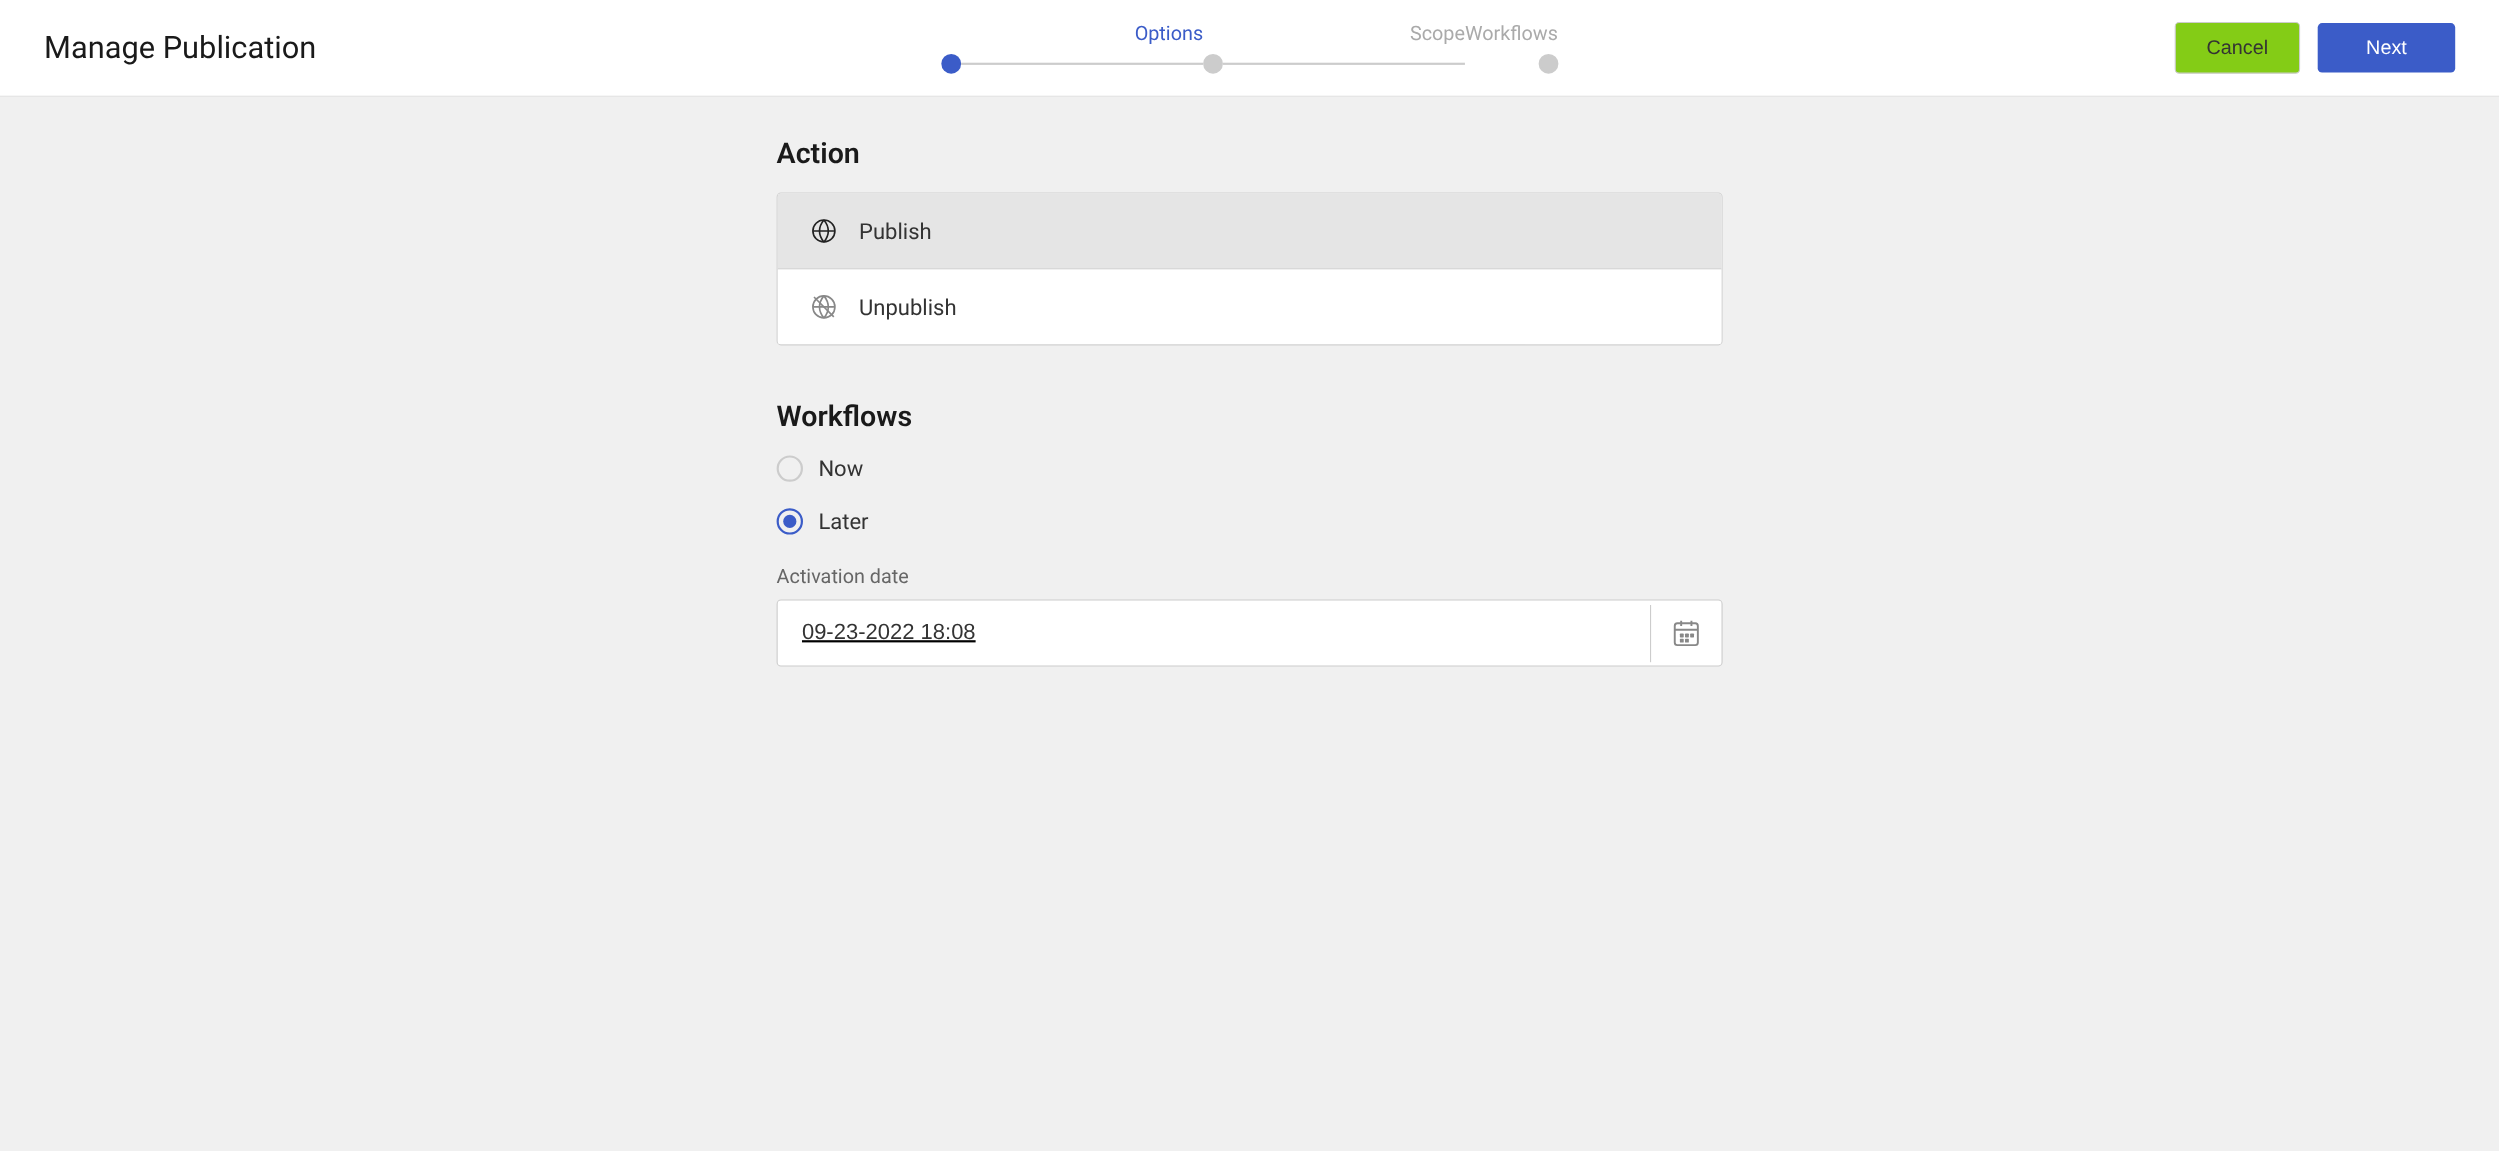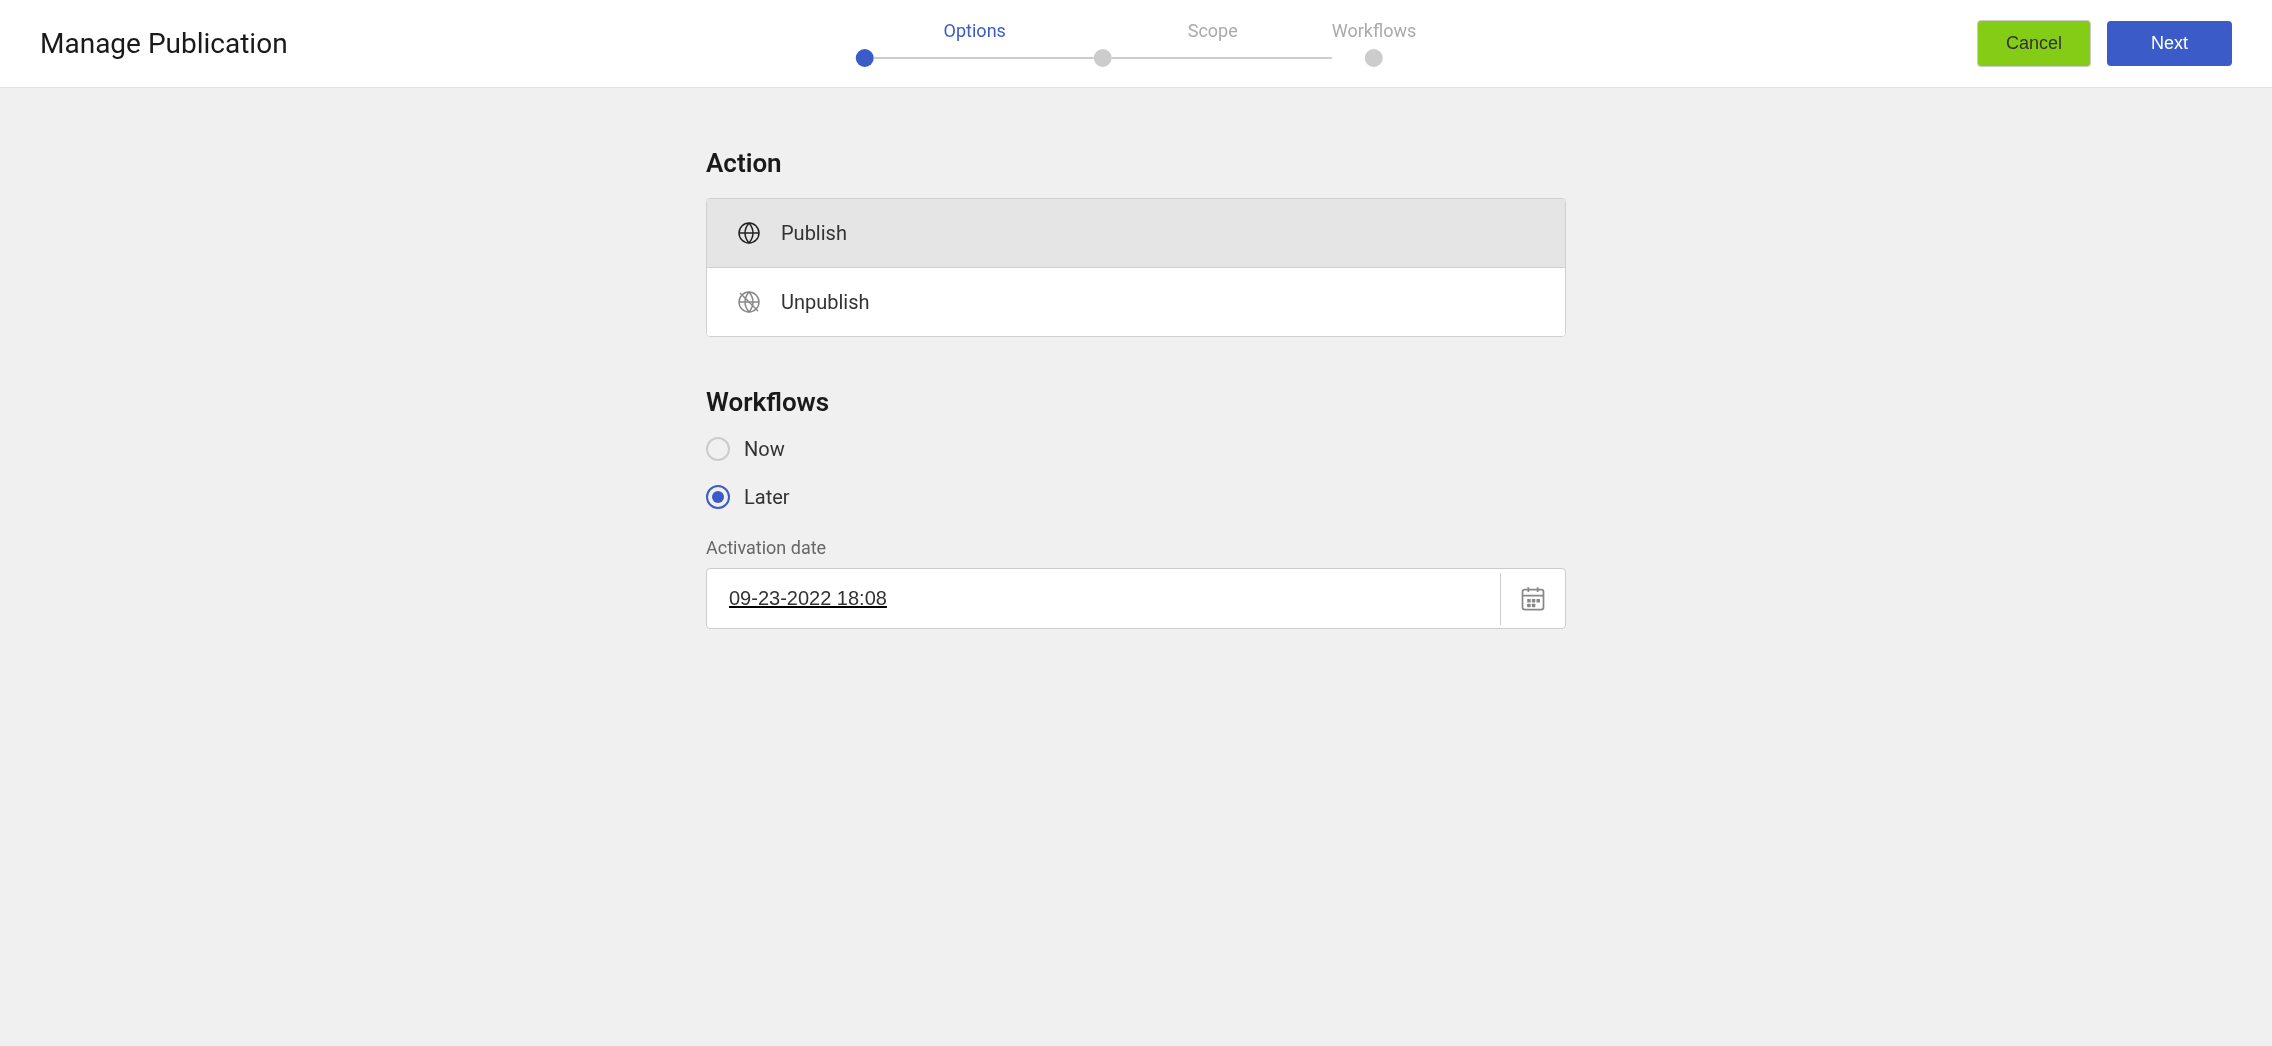--- a/index.html
+++ b/index.html
@@ -40,21 +40,21 @@
       display: flex;
       align-items: center;
       position: absolute;
       left: 50%;
       transform: translateX(-50%);
     }
 
     .step {
       display: flex;
       flex-direction: column;
-      align-items: center;
+      align-items: flex-end;
       position: relative;
     }
 
     .step-label {
       font-size: 18px;
       margin-bottom: 8px;
     }
 
     .step-label.active {
       color: #3b5cc8;
@@ -110,21 +110,21 @@
       font-size: 18px;
       border: none;
       background: #3b5cc8;
       color: #ffffff;
       cursor: pointer;
       border-radius: 4px;
     }
 
     
     .main-content {
-      padding: 60px 0;
+      padding: 37px 0;
       display: flex;
       flex-direction: column;
       align-items: center;
     }
 
     .content-inner {
       width: 860px;
     }
 
     

